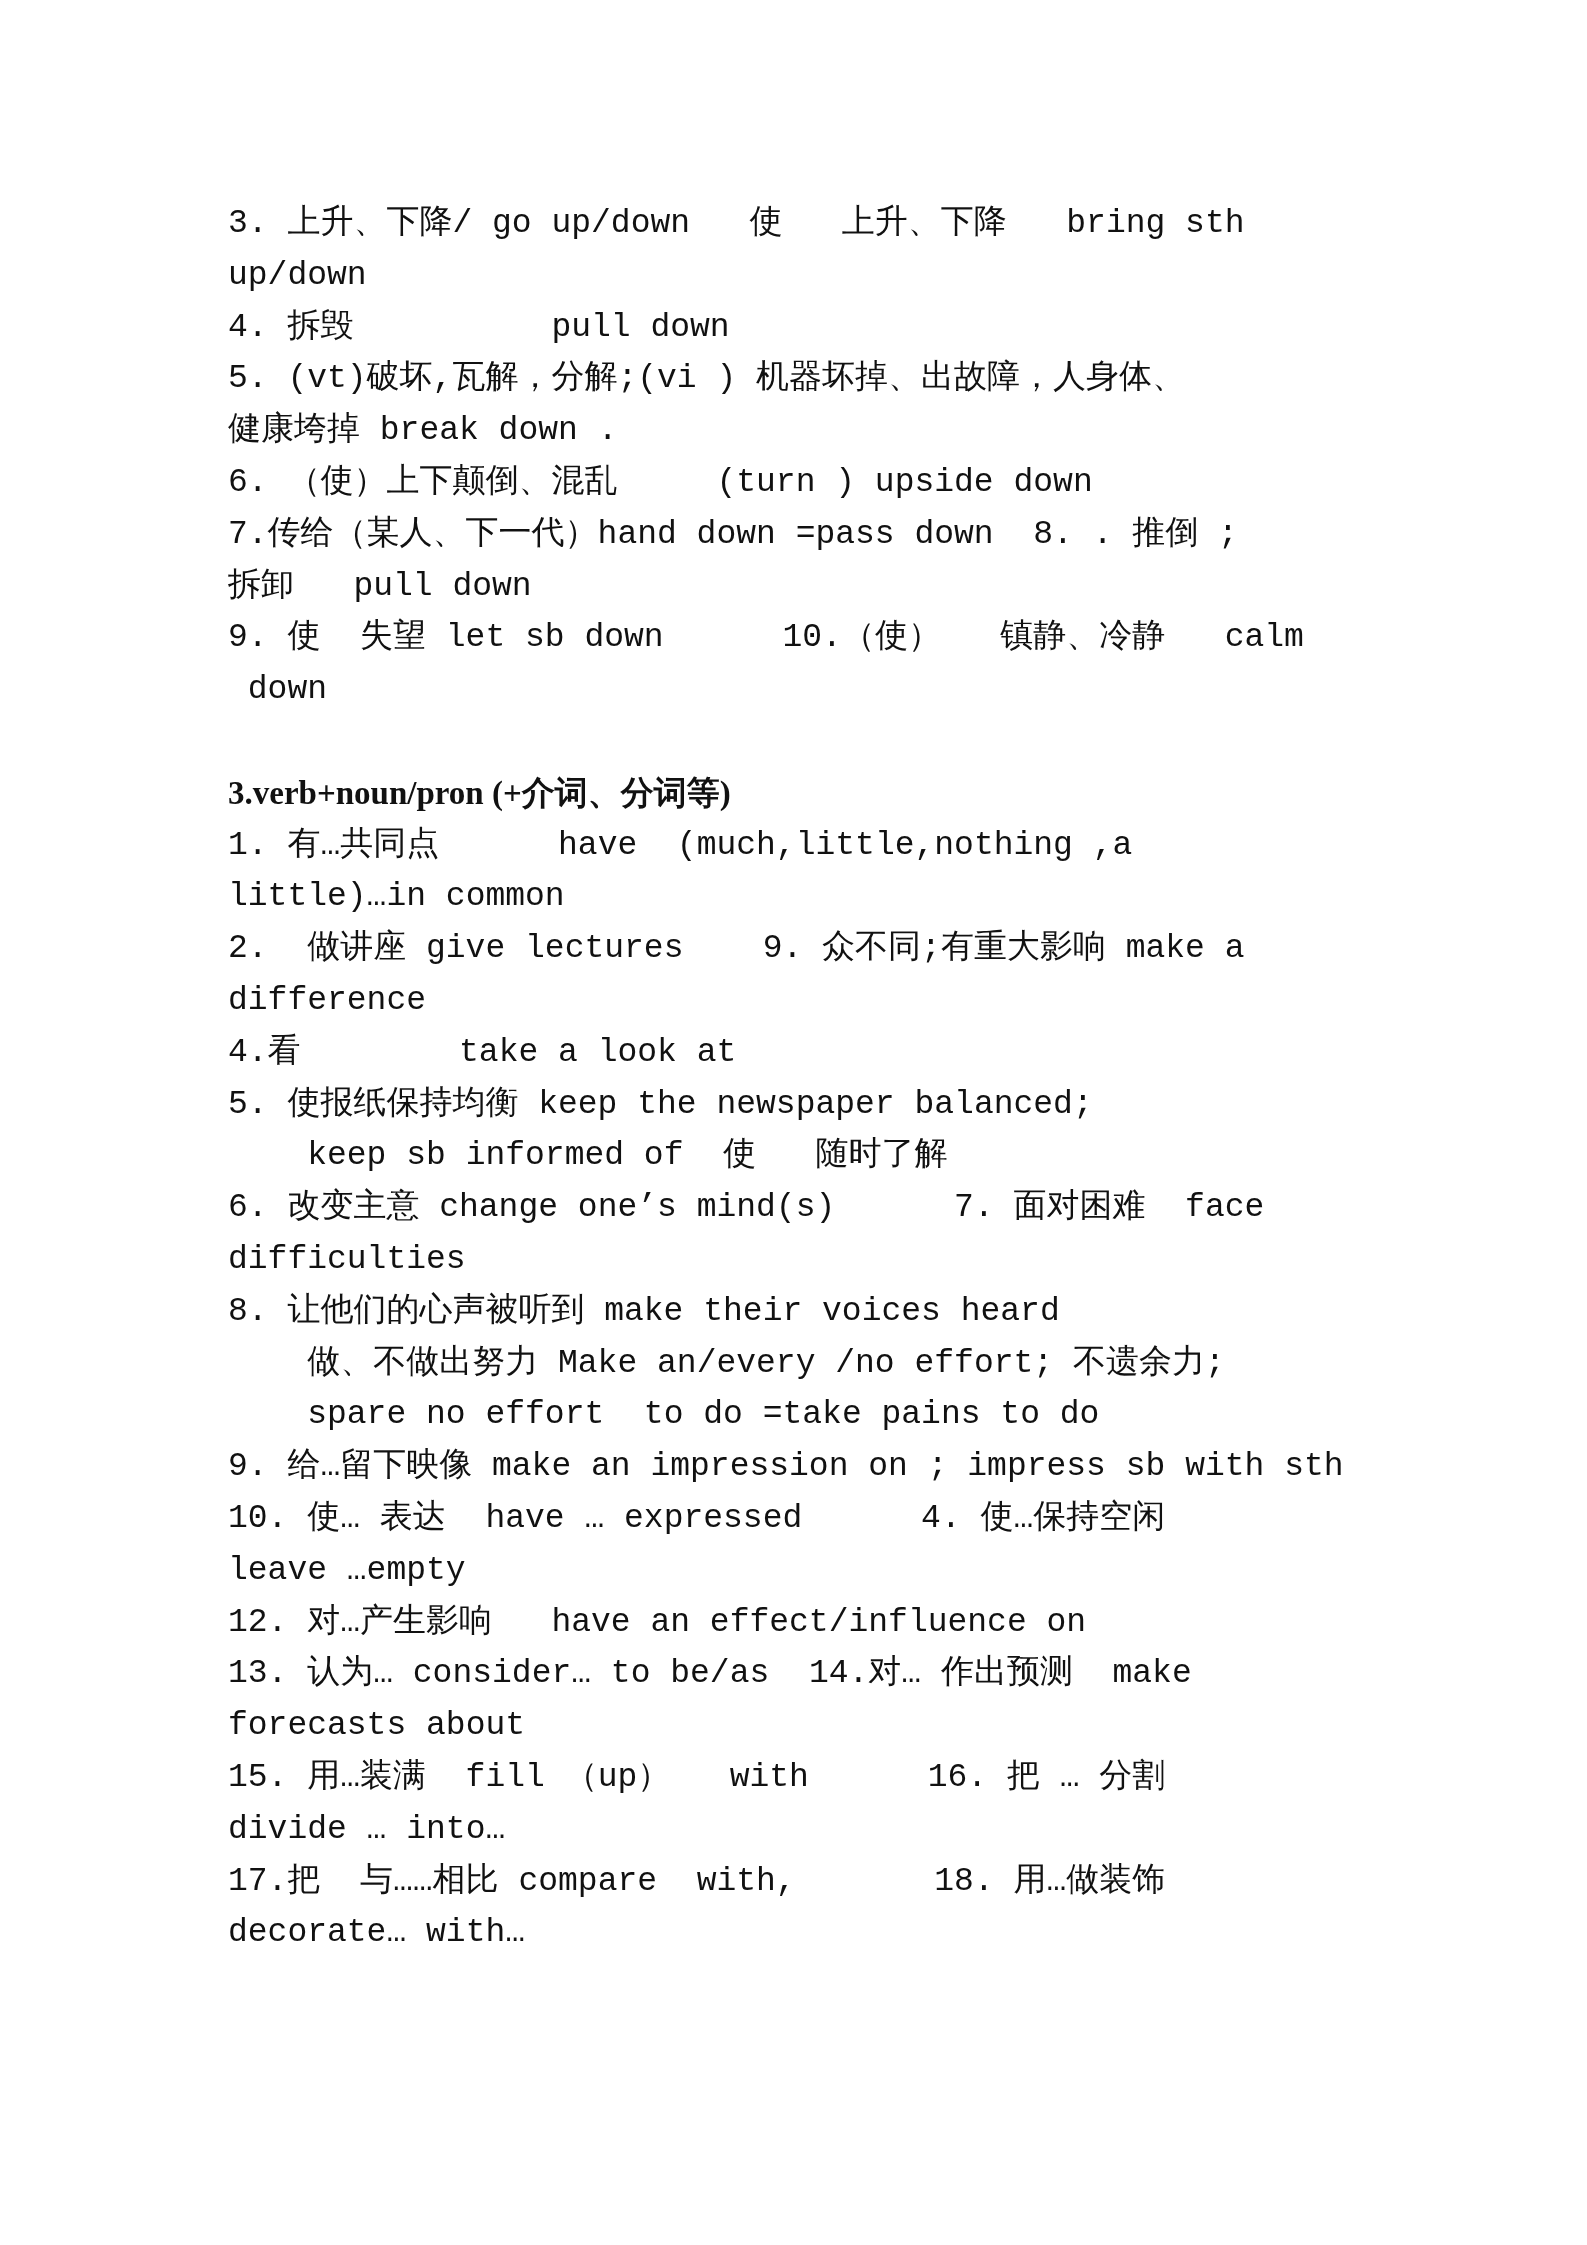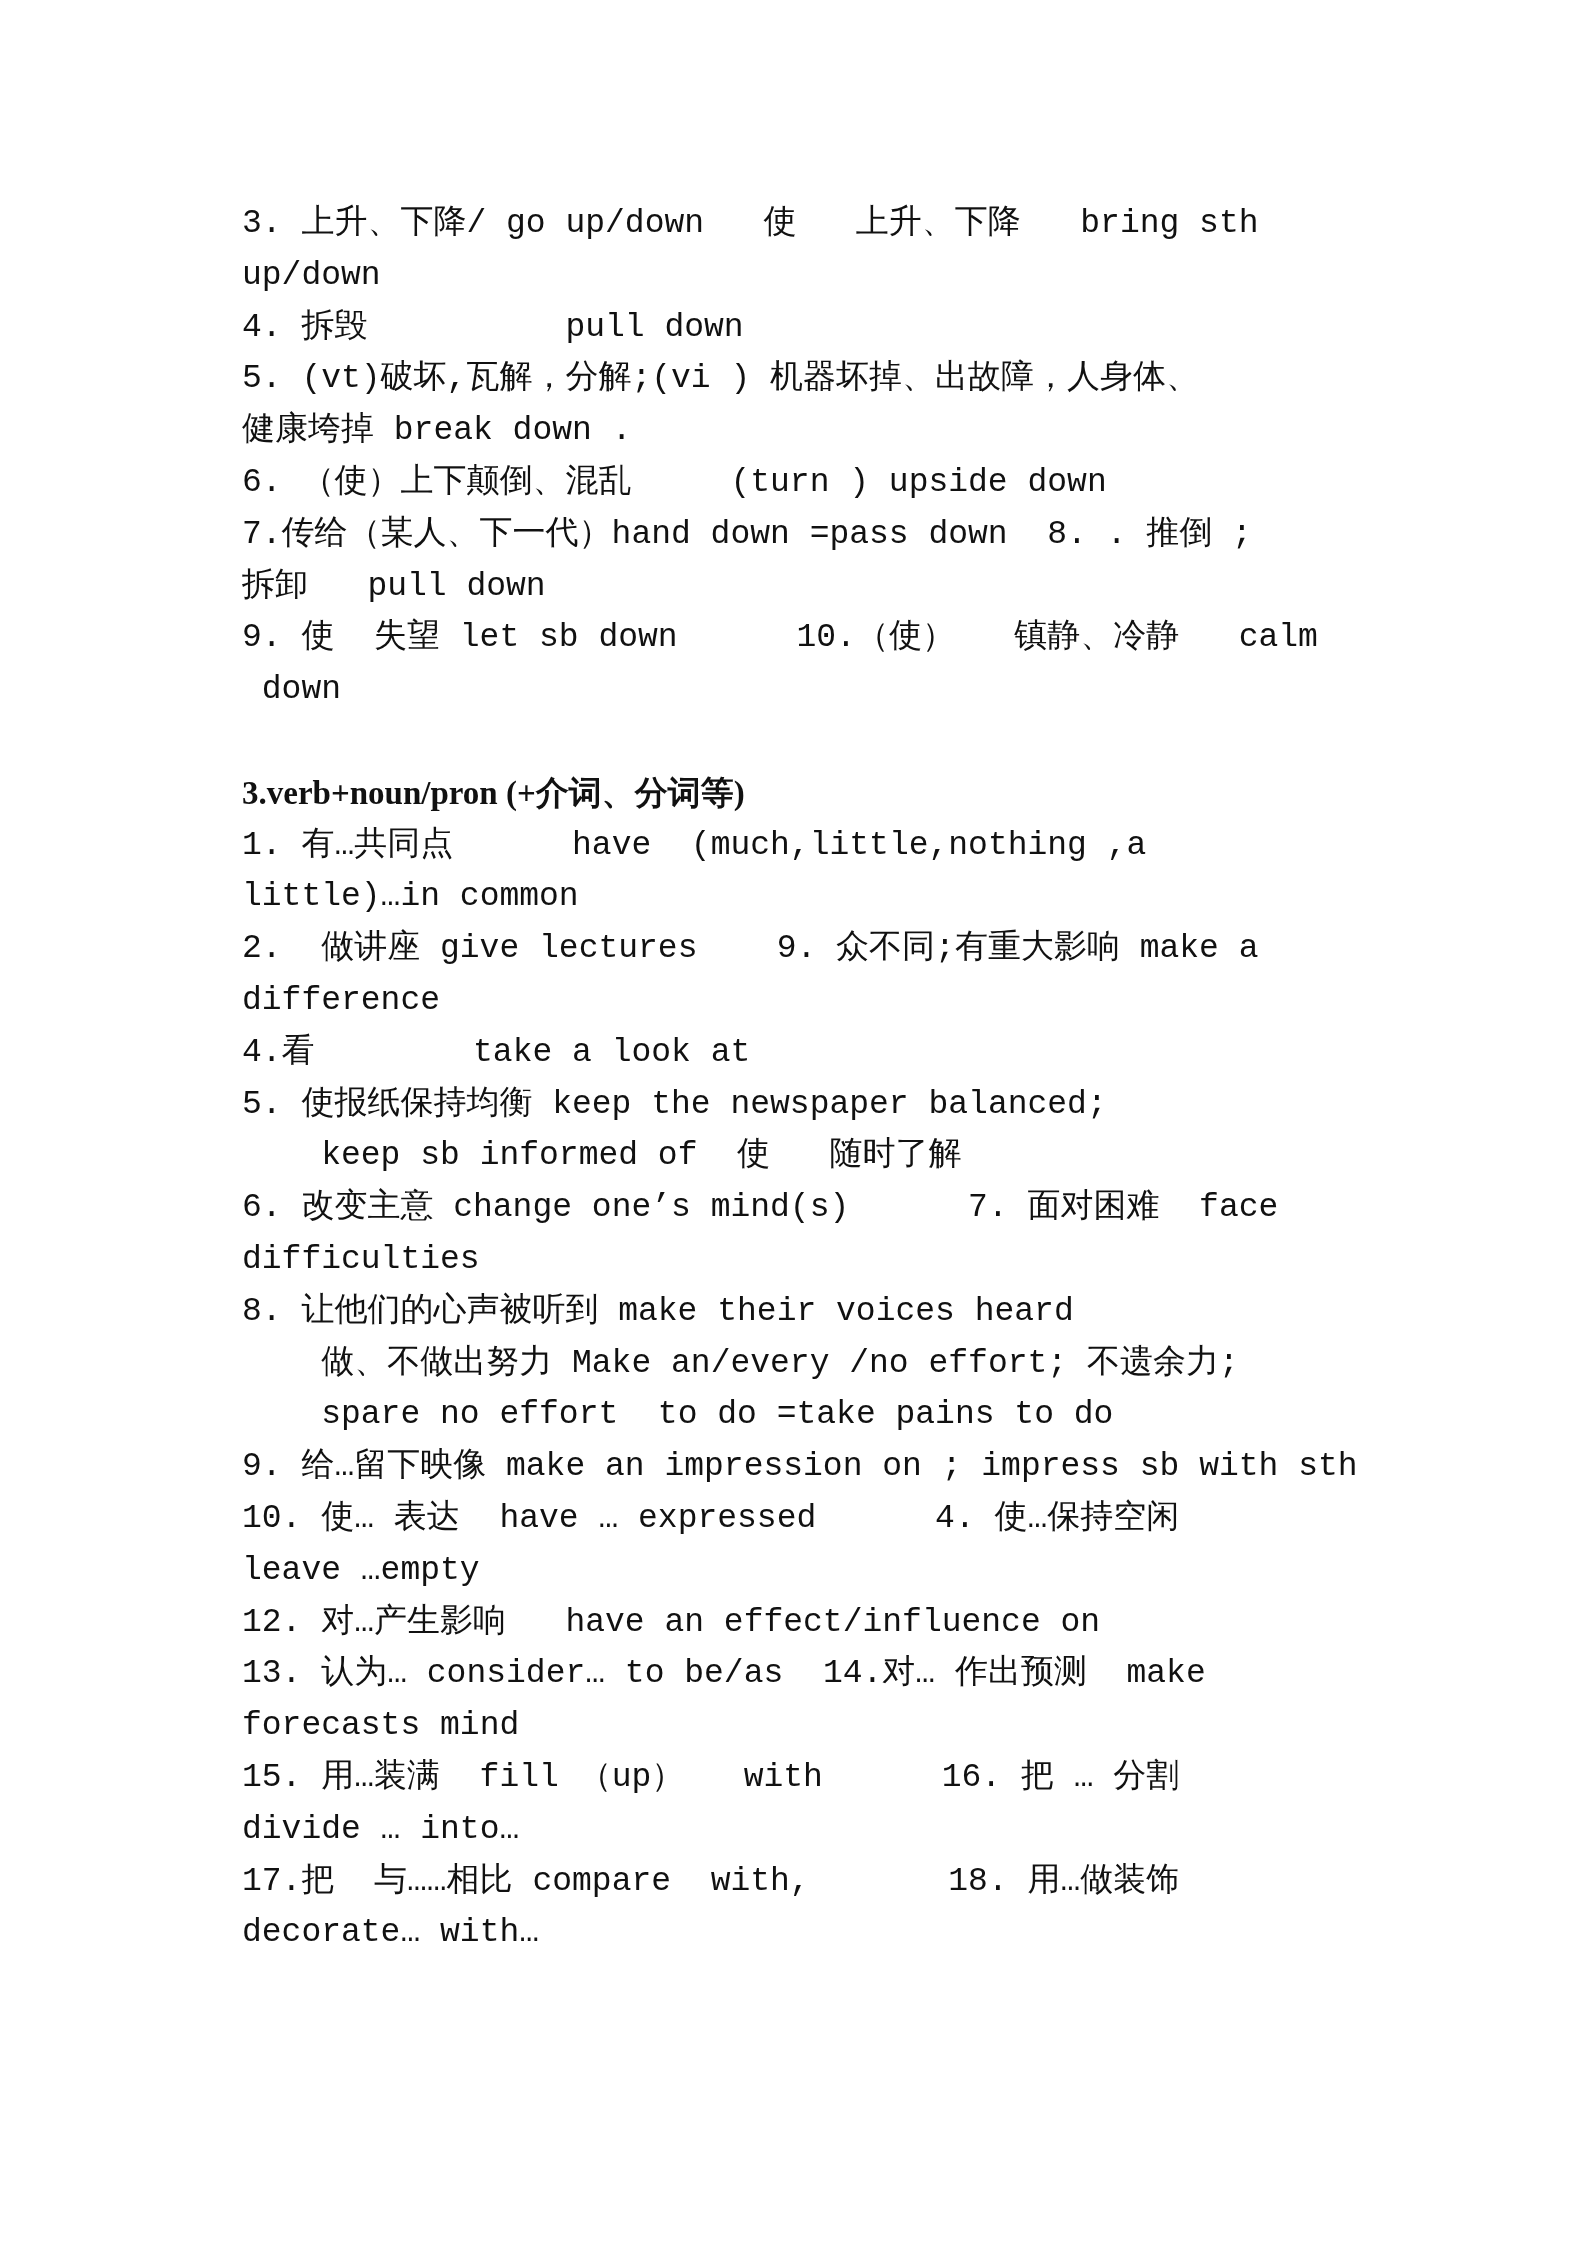--- a/index.html
+++ b/index.html
@@ -1,18 +1,18 @@
 <!DOCTYPE html>
 <html><head>
   <meta charset="utf-8">
   <style>
     html, body { margin: 0; padding: 0; background: #ffffff; }
     body { width: 1587px; height: 2245px; position: relative; overflow: hidden; }
     .page {
-      position: absolute; left: 242px; top: 198px; width: 1130px;
+      position: absolute; left: 228px; top: 198px; width: 1130px;
       font-family: "Liberation Mono", "DejaVu Sans Mono", monospace;
       font-size: 33px; line-height: 51.8px; color: #111111;
     }
     .line { white-space: pre; height: 51.8px; }
     .bold { font-weight: bold; font-family: "Liberation Serif", "DejaVu Serif", serif; }
   </style>
 </head>
 <body>
 
 <div class="page">
@@ -38,18 +38,18 @@
   <div class="line">6. 改变主意 change one’s mind(s)      7. 面对困难  face</div>
   <div class="line">difficulties</div>
   <div class="line">8. 让他们的心声被听到 make their voices heard</div>
   <div class="line">    做、不做出努力 Make an/every /no effort; 不遗余力;</div>
   <div class="line">    spare no effort  to do =take pains to do</div>
   <div class="line">9. 给…留下映像 make an impression on ; impress sb with sth</div>
   <div class="line">10. 使… 表达  have … expressed      4. 使…保持空闲</div>
   <div class="line">leave …empty</div>
   <div class="line">12. 对…产生影响   have an effect/influence on</div>
   <div class="line">13. 认为… consider… to be/as  14.对… 作出预测  make</div>
-  <div class="line">forecasts mind</div>
+  <div class="line">forecasts about</div>
   <div class="line">15. 用…装满  fill （up）   with      16. 把 … 分割</div>
   <div class="line">divide … into…</div>
   <div class="line">17.把  与……相比 compare  with,       18. 用…做装饰</div>
   <div class="line">decorate… with…</div>
 </div>
 
 </body></html>

